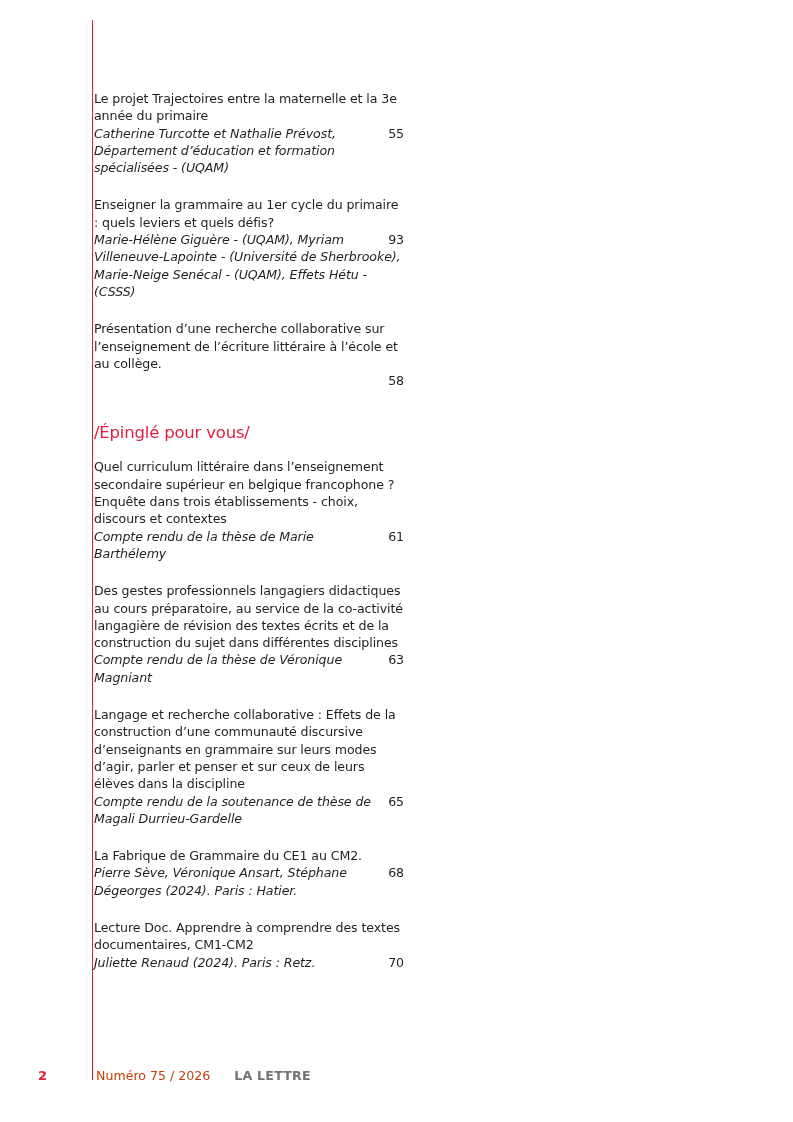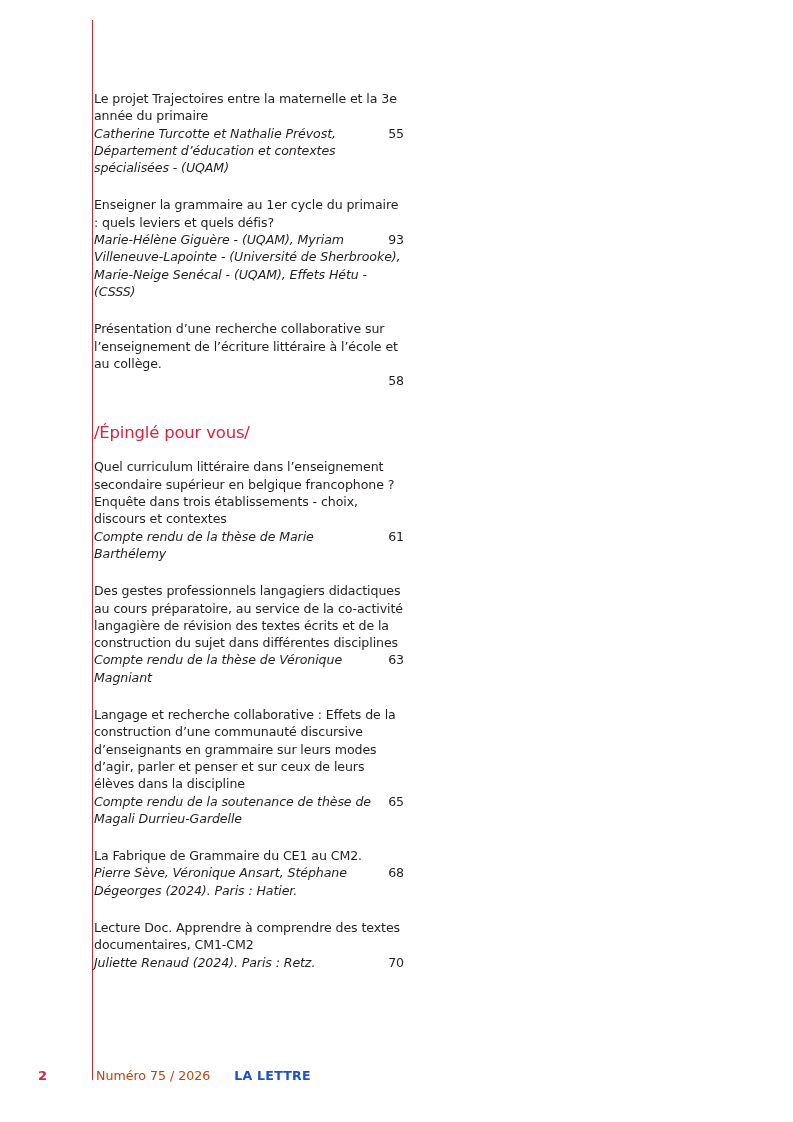--- a/index.html
+++ b/index.html
@@ -83,21 +83,21 @@
     width: 58px;
     padding-left: 2px;
     font-size: 13px;
   }
   .footer-issue {
     color: #c2410c;
     margin-right: 24px;
     font-size: 12.6px;
   }
   .footer-brand {
-    color: #1d4ed8;
+    color: #737373;
     font-weight: bold;
     letter-spacing: 0.2px;
     font-size: 12.6px;
   }
   .clearfix::after {
     content: "";
     display: block;
     clear: both;
   }
 </style>
@@ -107,21 +107,21 @@
 <div class="page">
 
   <div class="rule"></div>
 
   <div class="content">
 
     <div class="entry">
       <div class="entry-title">Le projet Trajectoires entre la maternelle et la 3e année du primaire</div>
       <div class="entry-authors clearfix">
         <span class="pn-inline">55</span>
-        <span>Catherine Turcotte et Nathalie Prévost, Département d’éducation et contextes spécialisées - (UQAM)</span>
+        <span>Catherine Turcotte et Nathalie Prévost, Département d’éducation et formation spécialisées - (UQAM)</span>
       </div>
     </div>
 
     <div class="entry">
       <div class="entry-title">Enseigner la grammaire au 1er cycle du primaire : quels leviers et quels défis?</div>
       <div class="entry-authors clearfix">
         <span class="pn-inline">93</span>
         <span>Marie-Hélène Giguère - (UQAM), Myriam Villeneuve-Lapointe - (Université de Sherbrooke), Marie-Neige Senécal - (UQAM), Effets Hétu - (CSSS)</span>
       </div>
     </div>

